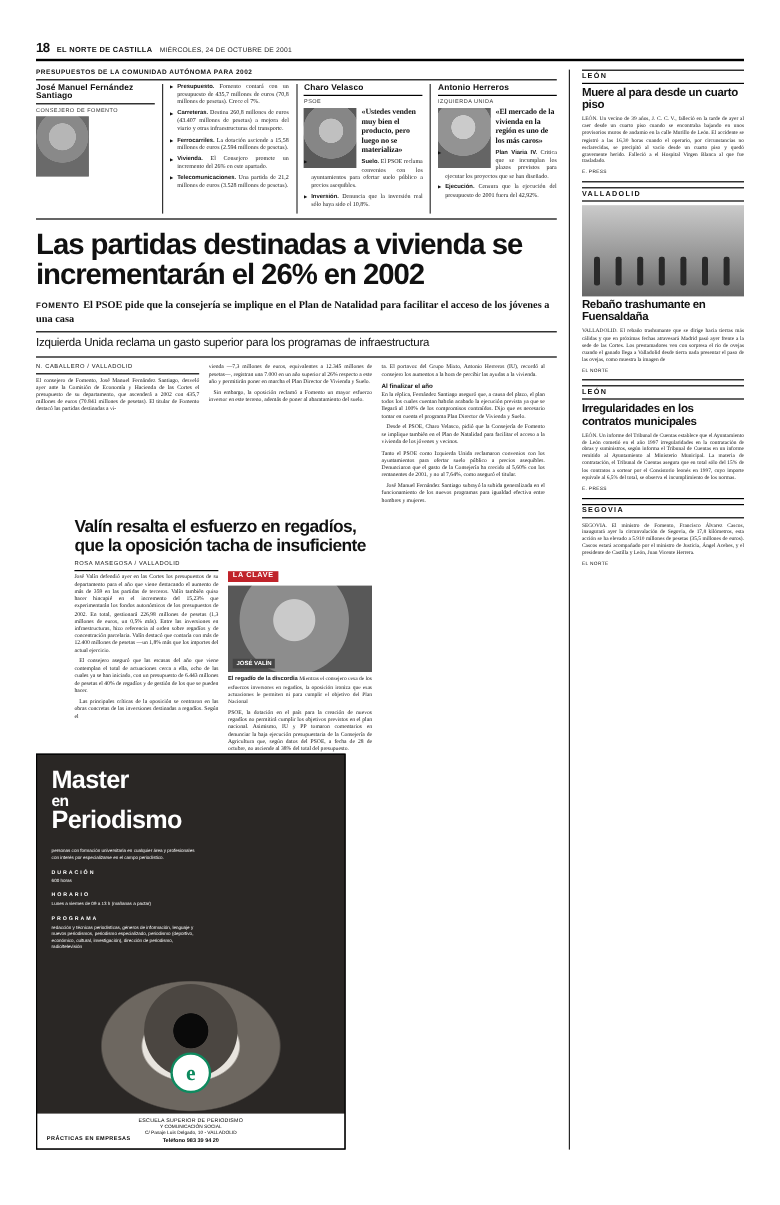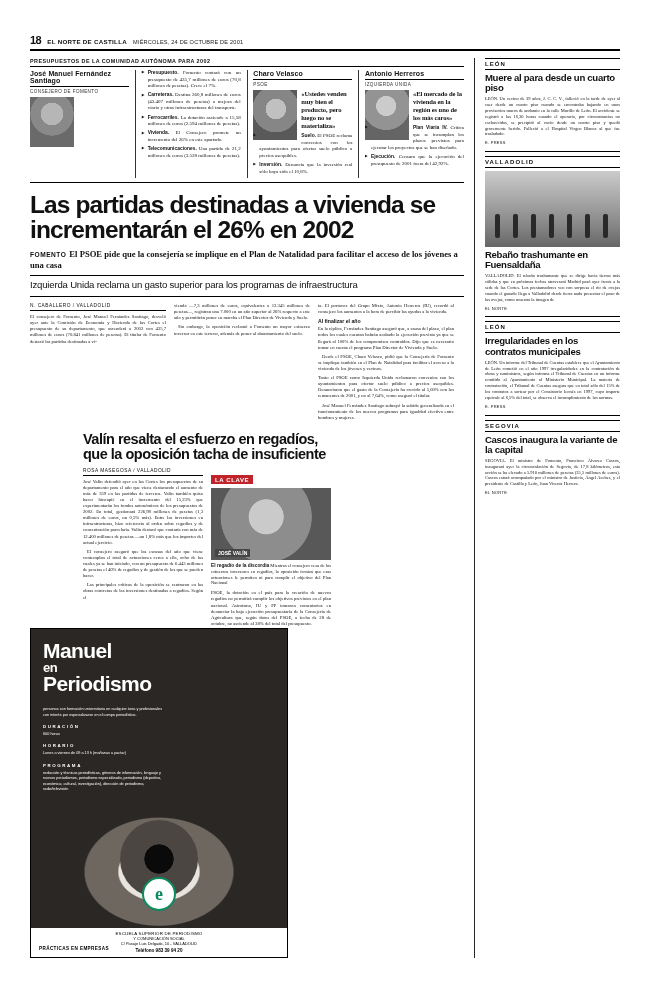--- a/index.html
+++ b/index.html
@@ -304,21 +304,21 @@
           <div class="subh2">Al finalizar el año</div>
           <div class="txt" id="t3b">
               <p class="first">En la réplica, Fernández Santiago aseguró que, a causa del plazo, el plan todos los cuales cuentan habrán acabado la ejecución prevista ya que se llegará al 100% de los compromisos contraídos. Dijo que es necesario tomar en cuenta el programa Plan Director de Vivienda y Suelo.</p>
               <p>Desde el PSOE, Charo Velasco, pidió que la Consejería de Fomento se implique también en el Plan de Natalidad para facilitar el acceso a la vivienda de los jóvenes y vecinos.</p>
               <p class="first">Tanto el PSOE como Izquierda Unida reclamaron convenios con los ayuntamientos para ofertar suelo público a precios asequibles. Denunciaron que el gasto de la Consejería ha crecido al 5,60% con los remanentes de 2001, y no al 7,64%, como aseguró el titular.</p>
               <p>José Manuel Fernández Santiago subrayó la subida generalizada en el funcionamiento de los nuevos programas para igualdad efectiva entre hombres y mujeres.</p>
             </div>
         </div>
       </div>
 
-      <div style="display:flex; gap:21px; margin-top:8px;">
+      <div style="display:flex; gap:0; margin-top:8px;">
         <div style="width:32px"></div>
         <div style="width:252px">
           <div class="headline2">Valín resalta el esfuerzo en regadíos, que la oposición tacha de insuficiente</div>
           <div style="display:flex; gap:8px;">
             <div style="width:120px">
               <div class="byline">ROSA MASEGOSA / VALLADOLID</div>
               <div class="txt" id="s1">
                   <p class="first">José Valín defendió ayer en las Cortes los presupuestos de su departamento para el año que viene destacando el aumento de más de 359 en las partidas de terceros. Valín también quiso hacer hincapié en el incremento del 15,23% que experimentarán los fondos autonómicos de los presupuestos de 2002. En total, gestionará 226,98 millones de pesetas (1,3 millones de euros, un 0,5% más). Entre las inversiones en infraestructuras, hizo referencia al orden sobre regadíos y de concentración parcelaria. Valín destacó que contaría con más de 12.400 millones de pesetas —un 1,8% más que los importes del actual ejercicio.</p>
                   <p>El consejero aseguró que las escasas del año que viene contemplan el total de actuaciones cerca a ella, ocho de las cuales ya se han iniciado, con un presupuesto de 6.443 millones de pesetas el 40% de regadíos y de gestión de los que se pueden hacer.</p>
                   <p>Las principales críticas de la oposición se centraron en las obras concretas de las inversiones destinadas a regadíos. Según el</p>
@@ -338,21 +338,21 @@
                 </div>
             </div>
           </div>
         </div>
       </div>
 
       <div class="ad" style="position:absolute; left:0; bottom:0; width:258px;">
         <div class="ad-eye"></div>
         <div class="ad-iris"></div>
         <div class="ad-title">
-          <div>Manuel</div>
+          <div>Master</div>
           <div style="font-size:13px">en</div>
           <div>Periodismo</div>
         </div>
         <div class="ad-list">
           <div>personas con formación universitaria en cualquier área y profesionales con interés por especializarse en el campo periodístico.</div>
           <h4>DURACIÓN</h4>
           <div>600 horas</div>
           <h4>HORARIO</h4>
           <div>Lunes a viernes de 09 a 13 h (mañanas a pactar)</div>
           <h4>PROGRAMA</h4>
@@ -395,19 +395,18 @@
             <div class="rail-sep"></div>
           </div>
           <div>
             <div class="rail-tag">LEÓN</div>
             <div class="rail-head">Irregularidades en los contratos municipales</div>
             <div class="rail-txt"><p class="first">LEÓN. Un informe del Tribunal de Cuentas establece que el Ayuntamiento de León cometió en el año 1997 irregularidades en la contratación de obras y suministros, según informa el Tribunal de Cuentas en un informe remitido al Ayuntamiento al Ministerio Municipal. La materia de contratación, el Tribunal de Cuentas asegura que en total sólo del 15% de los contratos a sortear por el Consistorio leonés en 1997, cuyo importe equivale al 6,5% del total, se observa el incumplimiento de los normas.</p><span class="credit">E. PRESS</span></div>
             <div class="rail-sep"></div>
           </div>
           <div>
             <div class="rail-tag">SEGOVIA</div>
-            <div class="rail-head">Cascos inaugura la variante de la capital</div>
             <div class="rail-txt"><p class="first">SEGOVIA. El ministro de Fomento, Francisco Álvarez Cascos, inaugurará ayer la circunvalación de Segovia, de 17,8 kilómetros, esta acción se ha elevado a 5.910 millones de pesetas (35,5 millones de euros). Cascos estará acompañado por el ministro de Justicia, Ángel Acebes, y el presidente de Castilla y León, Juan Vicente Herrera.</p><span class="credit">EL NORTE</span></div>
           </div>
         </div>
     </div>
   </div>
 </div>
 
 </body></html>

